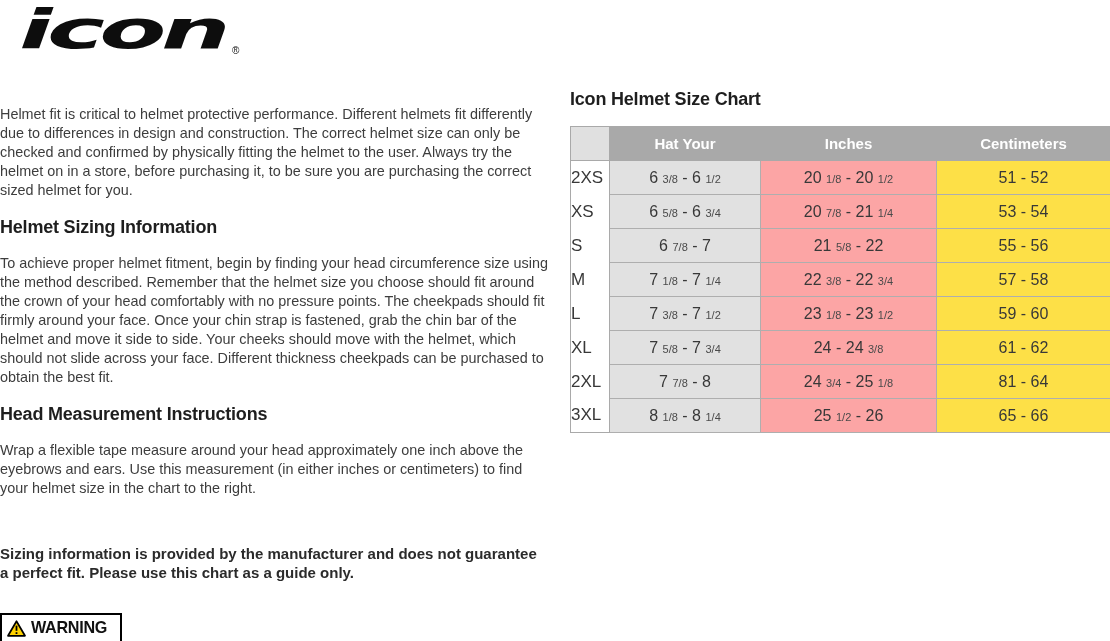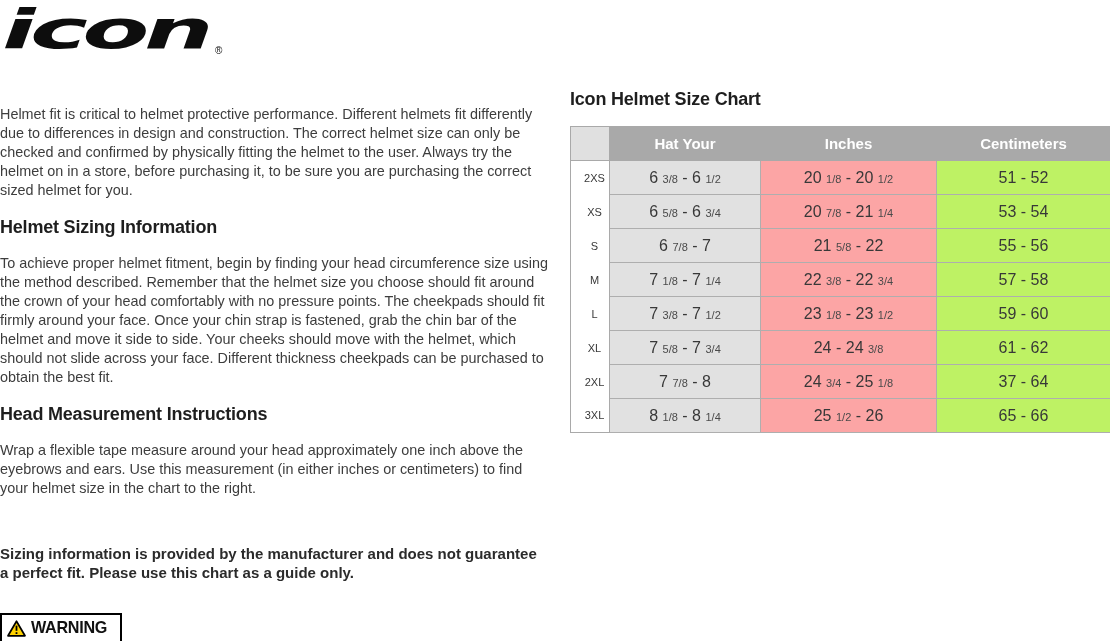--- a/index.html
+++ b/index.html
@@ -6,21 +6,21 @@
     margin: 0; padding: 0;
     width: 1110px; height: 641px;
     background: #ffffff;
     font-family: "Liberation Sans", sans-serif;
     color: #3d3d3d;
     overflow: hidden;
     position: relative;
   }
   .logo {
     position: absolute;
-    top: 3px; left: 0;
+    top: 3px; left: 17px;
   }
   
   .left-col {
     position: absolute;
     left: 0; top: 89px;
     width: 549px;
   }
   .section { margin-top: 17px; }
   .section:first-child { margin-top: 0; }
   .sec-heading {
@@ -98,32 +98,31 @@
   .size-chart td {
     height: 33px;
     text-align: center;
     font-size: 16px;
     color: #383838;
     border: 1px solid #aeaeae;
     padding: 0;
   }
   .size-chart td.size {
     background: #fff;
-    text-align: center;
-    padding-left: 9px;
-    font-size: 11px;
+    text-align: left;
+    font-size: 17px;
     border-top: none;
     border-bottom: none;
     border-left: 1px solid #a9a9a9;
     border-right: 1px solid #a9a9a9;
   }
   .size-chart tr:last-child td.size { border-bottom: 1px solid #a9a9a9; }
   .size-chart td.hat  { background: #e1e1e1; }
   .size-chart td.inch { background: #fca5a5; }
-  .size-chart td.cm   { background: #bef264; }
+  .size-chart td.cm   { background: #fde047; }
   .frac { font-size: 11px; color: #4a4a4a; }
 </style>
 </head>
 <body>
 
 <div class="logo">
   <svg width="232" height="56" viewBox="0 0 232 56">
     <text x="2" y="45" font-family="'DejaVu Sans', sans-serif" font-weight="bold" font-style="italic" font-size="53" letter-spacing="-3" textLength="206" lengthAdjust="spacingAndGlyphs" fill="#0d0d0d">icon</text>
     <text x="215" y="51" font-size="10" fill="#0d0d0d">®</text>
   </svg>
@@ -206,21 +205,21 @@
         <tr>
           <td class="size">XL</td>
           <td class="hat">7 <span class="frac">5/8</span> - 7 <span class="frac">3/4</span></td>
           <td class="inch">24 - 24 <span class="frac">3/8</span></td>
           <td class="cm">61 - 62</td>
         </tr>
         <tr>
           <td class="size">2XL</td>
           <td class="hat">7 <span class="frac">7/8</span> - 8</td>
           <td class="inch">24 <span class="frac">3/4</span> - 25 <span class="frac">1/8</span></td>
-          <td class="cm">37 - 64</td>
+          <td class="cm">81 - 64</td>
         </tr>
         <tr>
           <td class="size">3XL</td>
           <td class="hat">8 <span class="frac">1/8</span> - 8 <span class="frac">1/4</span></td>
           <td class="inch">25 <span class="frac">1/2</span> - 26</td>
           <td class="cm">65 - 66</td>
         </tr>
       </tbody>
   </table>
 </div>

